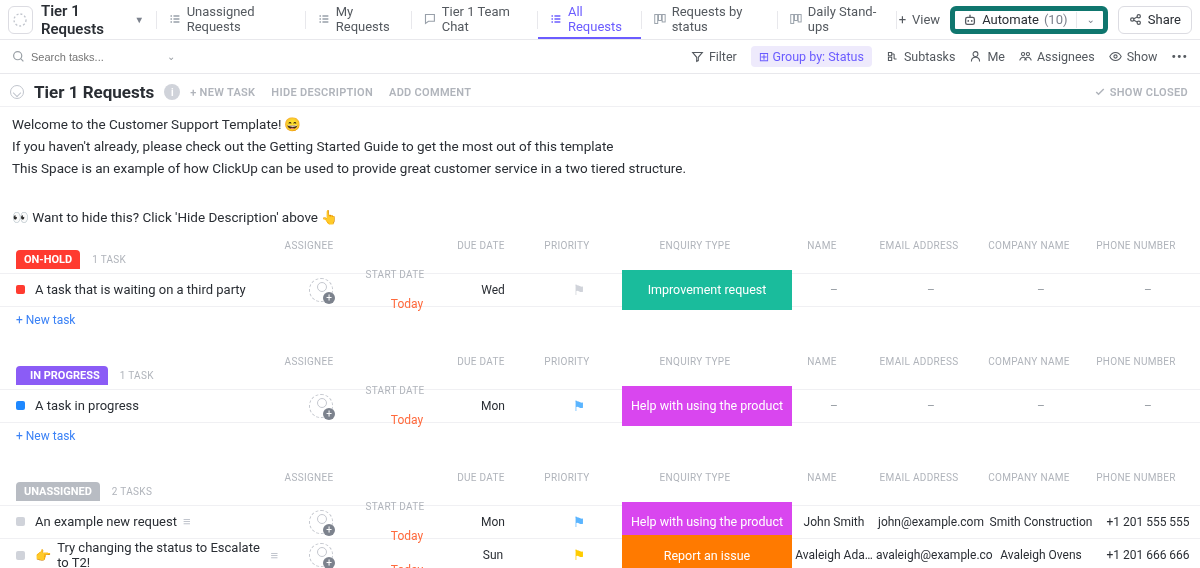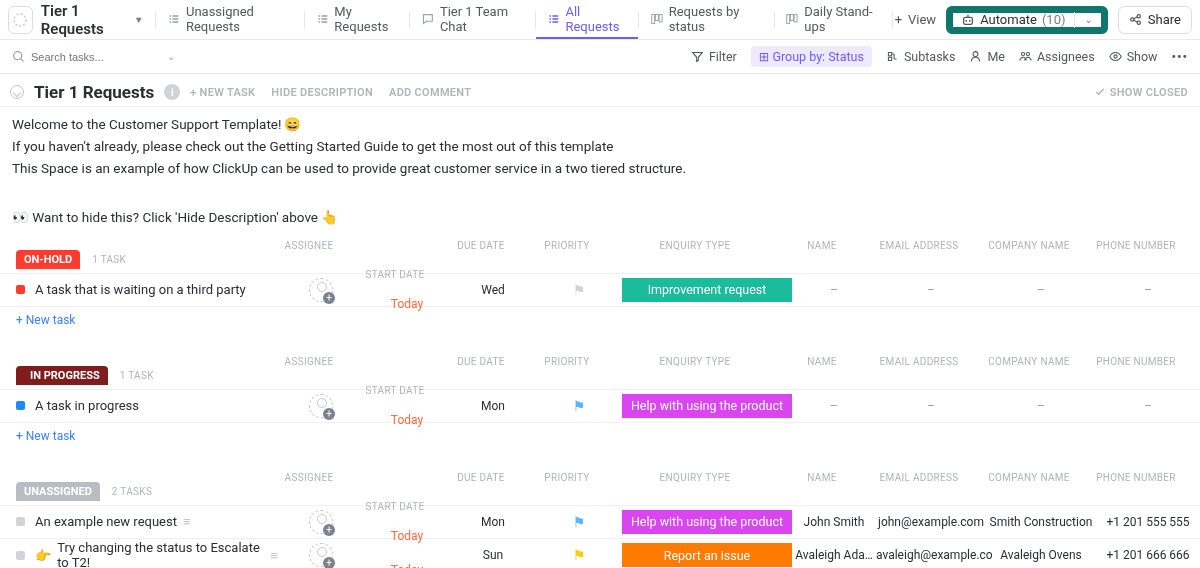--- a/index.html
+++ b/index.html
@@ -11,21 +11,21 @@
   .app-icon-box svg { width: 16px; height: 16px; }
   .folder-title { font-weight: 600; font-size: 15px; padding: 0 4px; display: flex; align-items: center; gap: 4px; }
   .folder-title .caret { font-size: 10px; color: #7c828d; }
   .tabs { display: flex; align-items: center; height: 100%; gap: 0; margin-left: 8px; }
   .tab { display: flex; align-items: center; gap: 6px; padding: 0 12px; height: 100%; color: #54595f; cursor: pointer; font-size: 13px; border-bottom: 2px solid transparent; }
   .tab svg { width: 14px; height: 14px; }
   .tab.active { color: #6b5cff; border-bottom-color: #6b5cff; }
   .tab-sep { width: 1px; height: 18px; background: #e8e8ec; }
   .topnav-right { margin-left: auto; display: flex; align-items: center; gap: 10px; }
   .plus-view { display: flex; align-items: center; gap: 6px; color: #54595f; cursor: pointer; font-size: 13px; }
-  .automate-btn { display: flex; align-items: center; gap: 5px; border: 7px solid #0f766e; border-radius: 6px; height: 28px; padding: 0 8px; cursor: pointer; font-size: 13px; }
+  .automate-btn { display: flex; align-items: center; gap: 5px; border: 5px solid #0f766e; border-radius: 6px; height: 28px; padding: 0 8px; cursor: pointer; font-size: 13px; }
   .automate-btn .count { color: #7c828d; }
   .automate-btn .sep { width: 1px; height: 16px; background: #e8e8ec; margin: 0 4px; }
   .automate-btn .caret { font-size: 10px; color: #7c828d; }
   .share-btn { display: flex; align-items: center; gap: 6px; border: 1px solid #dcdce2; border-radius: 6px; height: 28px; padding: 0 10px; cursor: pointer; font-size: 13px; }
   
   
   .toolbar { display: flex; align-items: center; height: 34px; border-bottom: 1px solid #e8e8ec; padding: 0 12px; gap: 14px; font-size: 12.5px; }
   .search-wrap { display: flex; align-items: center; gap: 6px; color: #9aa0a6; flex: 0 0 170px; }
   .search-wrap input { border: none; outline: none; font-size: 11px; width: 130px; }
   .search-caret { color: #9aa0a6; font-size: 10px; }
@@ -50,21 +50,21 @@
   
   .desc { padding: 6px 12px 18px; font-size: 13.5px; line-height: 1.55; color: #2a2e34; }
   .desc p { margin: 1px 0; }
   .desc .hint { margin-top: 28px; }
   
   
   .group { margin-bottom: 30px; }
   .group-head { display: flex; align-items: center; height: 26px; padding: 0 12px; font-size: 11px; }
   .status-pill { padding: 3px 8px; border-radius: 4px 4px 0 0; font-weight: 700; font-size: 11px; color: #fff; margin-left: 4px; }
   .onhold { background: #ff3b30; }
-  .inprog { background: #7f1d1d; padding-left: 14px; }
+  .inprog { background: #8b5cf6; padding-left: 14px; }
   .unassigned { background: #b8bcc3; }
   .task-count { color: #b0b4bb; margin-left: 12px; font-size: 10px; letter-spacing: 0.3px; }
   .colheads { margin-left: auto; display: flex; color: #b0b4bb; font-size: 10px; letter-spacing: 0.3px; }
   .col { text-align: center; }
   .c-assignee { width: 86px; }
   .c-sdate { width: 86px; margin-top: 29px; }
   .c-ddate { width: 86px; }
   .c-prio { width: 86px; }
   .c-enq { width: 170px; }
   .c-name { width: 84px; }
@@ -82,21 +82,21 @@
   .row-cols { display: flex; align-items: center; }
   .cell { text-align: center; font-size: 12px; }
   .assignee-circ { width: 24px; height: 24px; border: 1px dashed #c5c8cf; border-radius: 50%; margin: 0 auto; position: relative; }
   .assignee-circ::before { content: ""; position: absolute; top: 3px; left: 7px; width: 8px; height: 8px; border: 1px solid #c5c8cf; border-radius: 50%; }
   .assignee-circ::after { content: "+"; position: absolute; bottom: -3px; right: -3px; width: 12px; height: 12px; background: #7c828d; color: #fff; font-size: 10px; border-radius: 50%; display: flex; align-items: center; justify-content: center; line-height: 1; }
   .date-today { color: #ff6a3d; }
   .flag { font-size: 14px; }
   .flag-grey { color: #d0d3da; }
   .flag-blue { color: #5bb5ff; }
   .flag-yellow { color: #ffcc00; }
-  .enq-pill { height: 24px; display: flex; align-items: center; justify-content: center; color: #fff; font-size: 12.5px; width: 100%; }
+  .enq-pill { height: 40px; display: flex; align-items: center; justify-content: center; color: #fff; font-size: 12.5px; width: 100%; }
   .enq-green { background: #1abc9c; }
   .enq-pink { background: #d946ef; }
   .enq-orange { background: #ff7a00; }
   .dash { color: #9aa0a6; }
   .newtask-row { padding: 6px 12px 6px 16px; font-size: 12px; color: #3b82f6; cursor: pointer; }
   .desc-icon { color: #c1c5cd; }
 </style>
 </head>
 <body>
 

